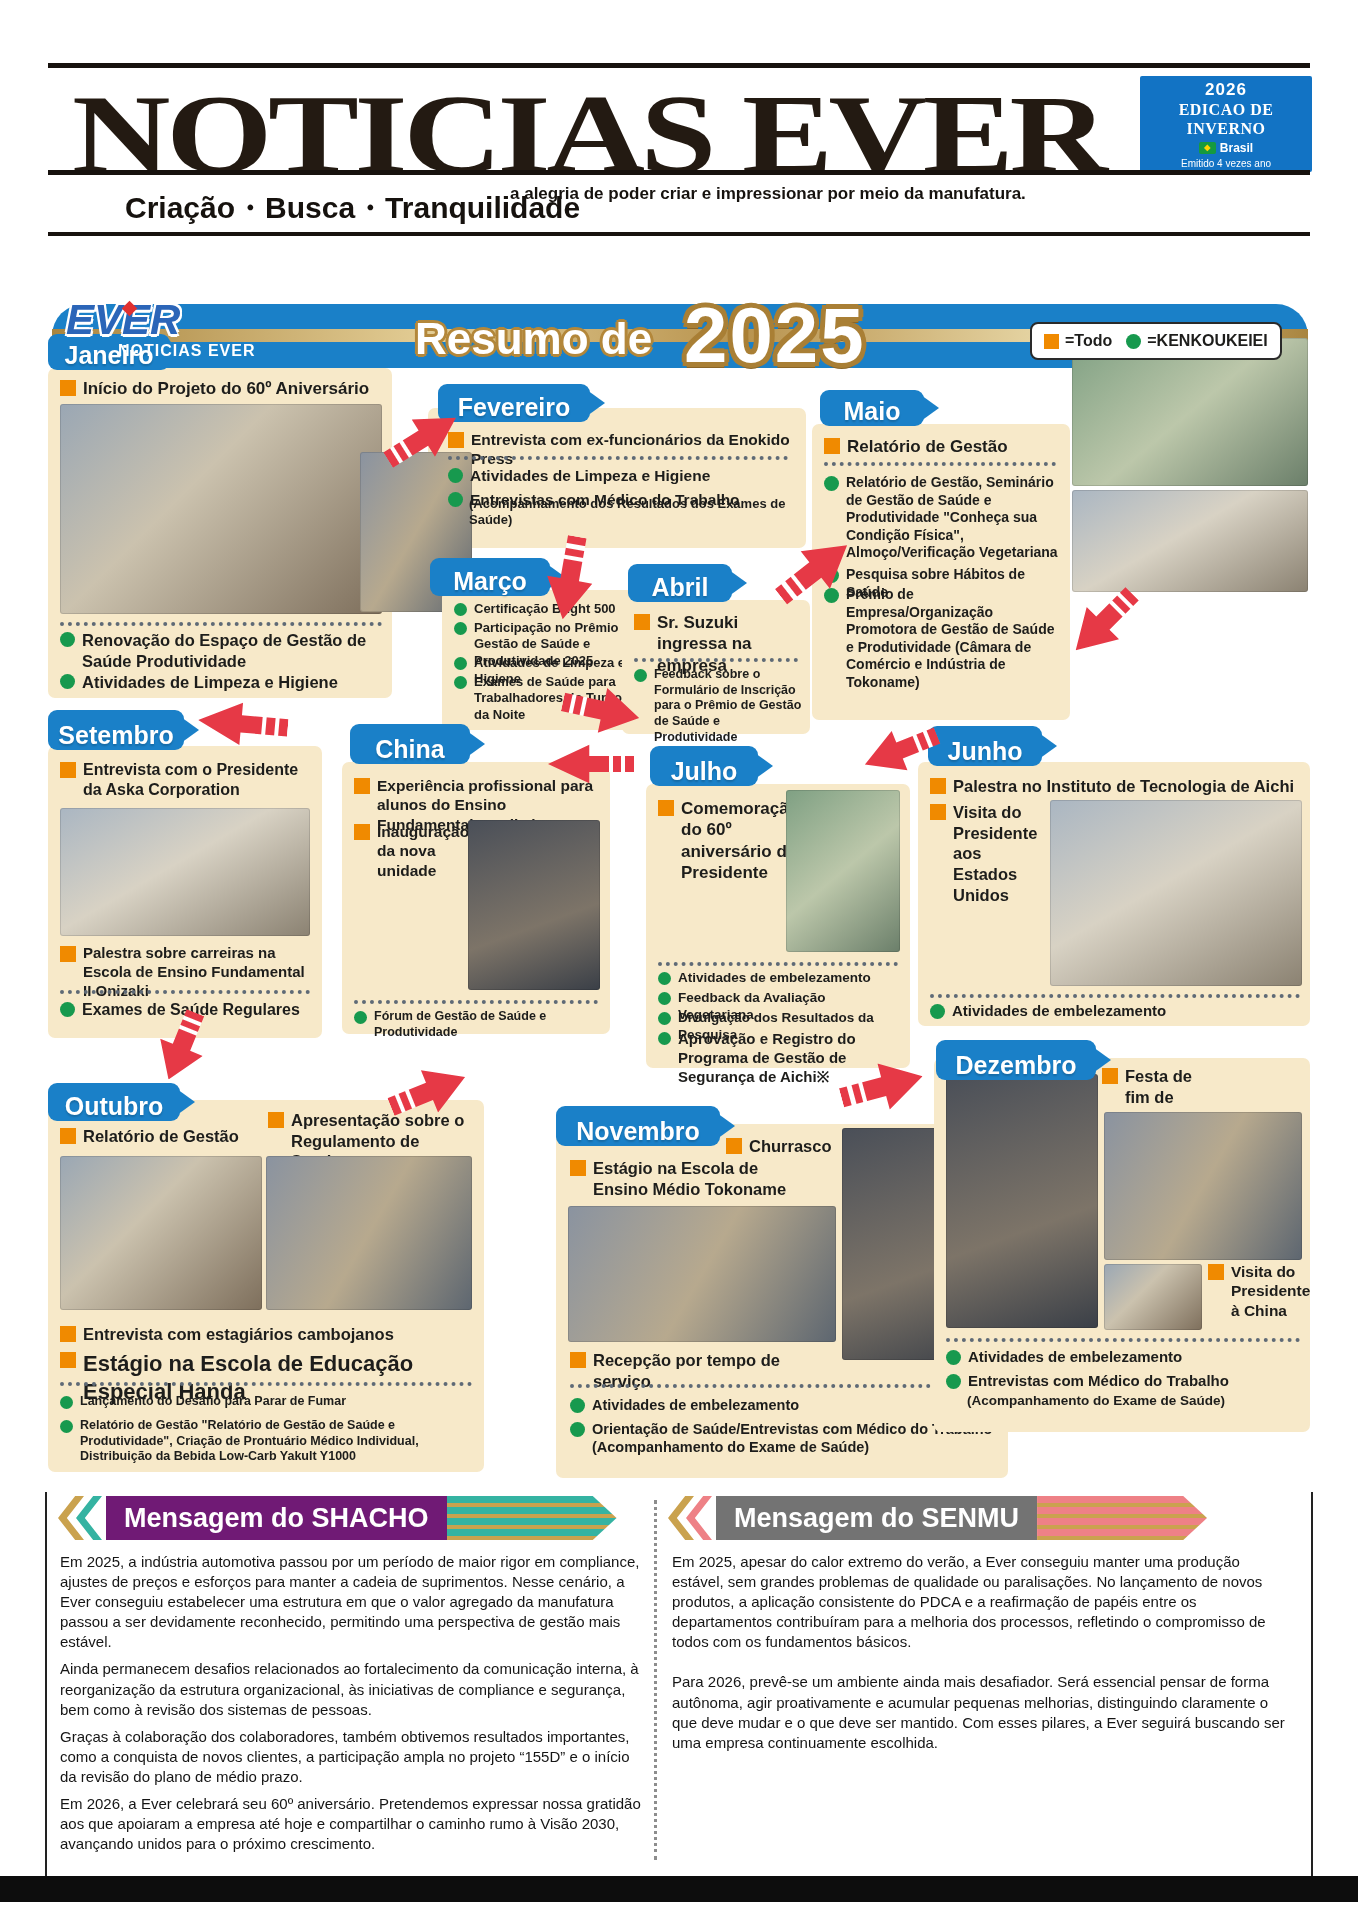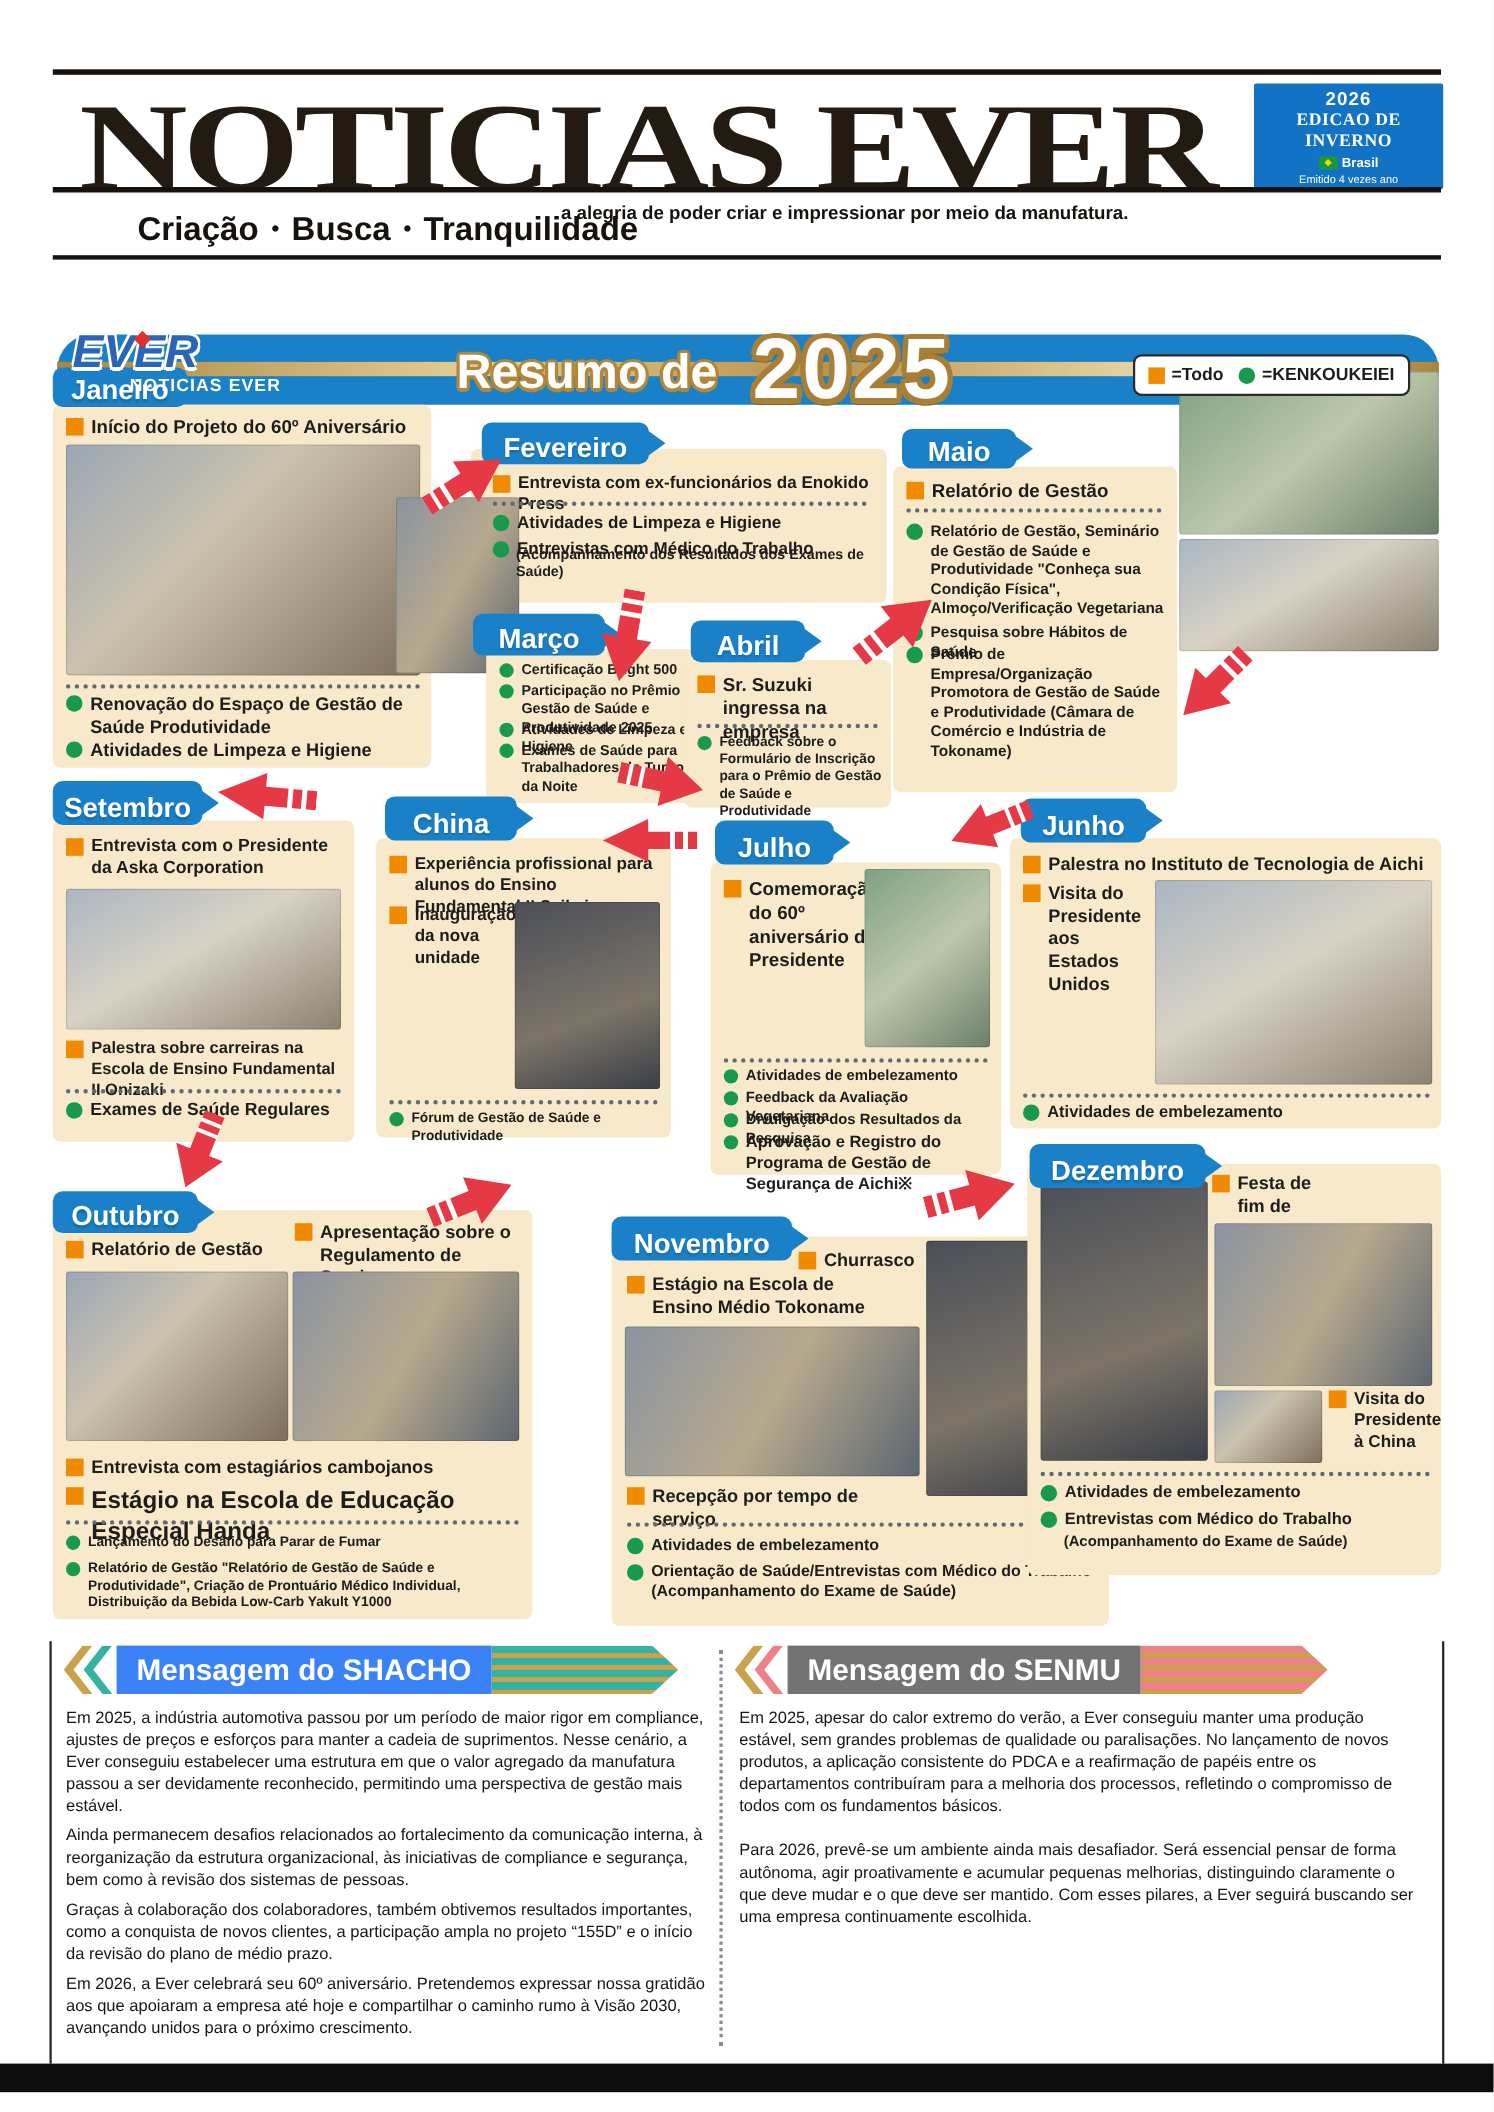--- a/index.html
+++ b/index.html
@@ -413,21 +413,21 @@
     <div class="subline" style="left:967px;top:1393px;width:340px;font-size:13.5px">(Acompanhamento do Exame de Saúde)</div>
   </div>
 
   <div class="vdivider" style="left:654px;top:1500px;height:360px"></div>
   <div class="rule" style="left:45px;top:1492px;width:2px;height:384px;background:#222"></div>
   <div class="rule" style="left:1311px;top:1492px;width:2px;height:384px;background:#222"></div>
 
   <div class="msg-head" style="left:58px;top:1496px">
     <div class="chev" style="background:#caa24e"></div>
     <div class="chev" style="background:#35b3a2;margin-left:-8px"></div>
-    <div class="ribbon" style="background:#3b82f6;margin-left:4px">Mensagem do SHACHO</div>
+    <div class="ribbon" style="background:#701a75;margin-left:4px">Mensagem do SHACHO</div>
     <div class="tail" style="background:repeating-linear-gradient(180deg,#35b3a2 0 7px,#caa24e 7px 11px)"></div>
   </div>
   <div class="msg-body" style="left:60px;top:1552px;width:585px">
     <p>Em 2025, a indústria automotiva passou por um período de maior rigor em compliance, ajustes de preços e esforços para manter a cadeia de suprimentos. Nesse cenário, a Ever conseguiu estabelecer uma estrutura em que o valor agregado da manufatura passou a ser devidamente reconhecido, permitindo uma perspectiva de gestão mais estável.</p>
     <p>Ainda permanecem desafios relacionados ao fortalecimento da comunicação interna, à reorganização da estrutura organizacional, às iniciativas de compliance e segurança, bem como à revisão dos sistemas de pessoas.</p>
     <p>Graças à colaboração dos colaboradores, também obtivemos resultados importantes, como a conquista de novos clientes, a participação ampla no projeto “155D” e o início da revisão do plano de médio prazo.</p>
     <p>Em 2026, a Ever celebrará seu 60º aniversário. Pretendemos expressar nossa gratidão aos que apoiaram a empresa até hoje e compartilhar o caminho rumo à Visão 2030, avançando unidos para o próximo crescimento.</p>
   </div>
 
   <div class="msg-head" style="left:668px;top:1496px">

